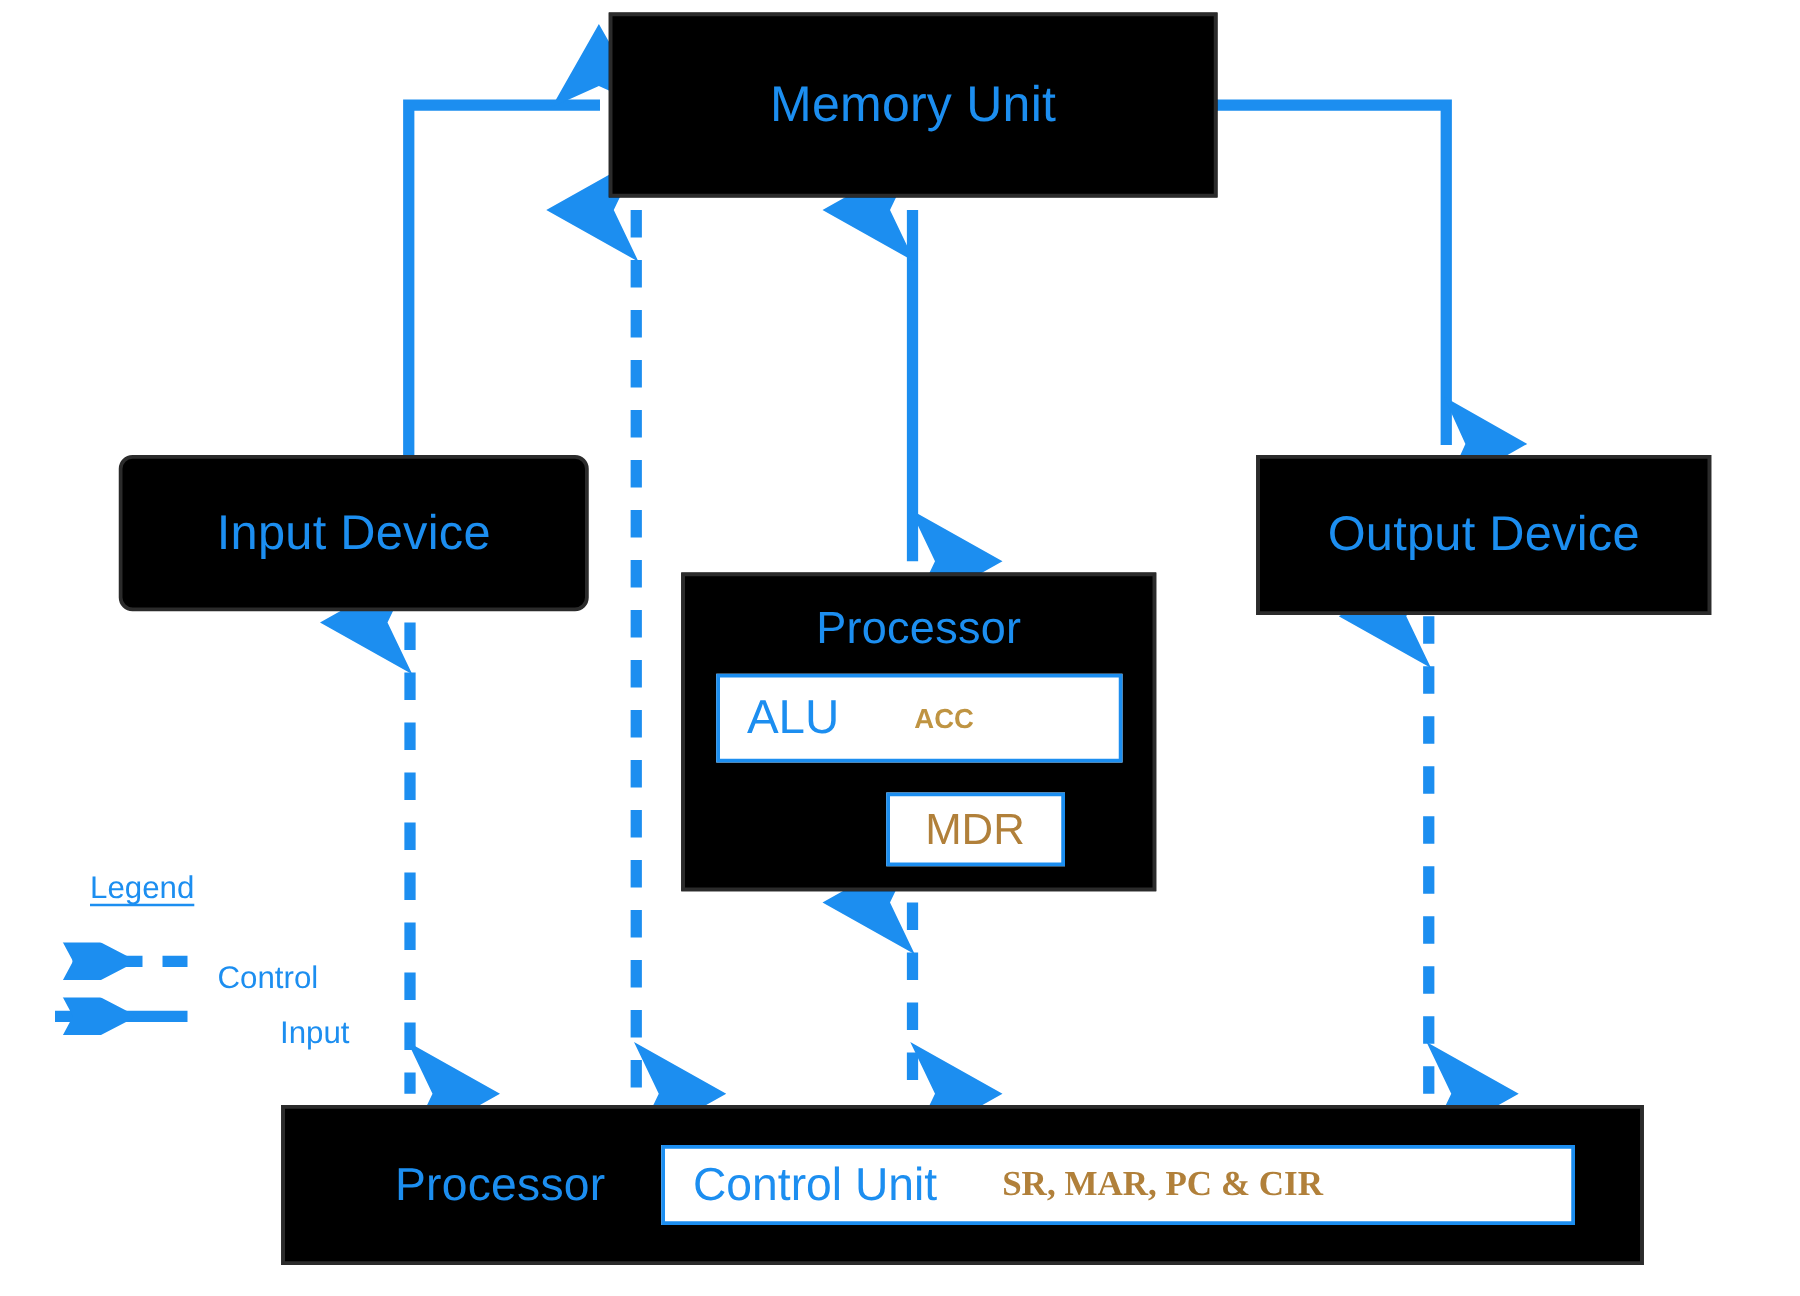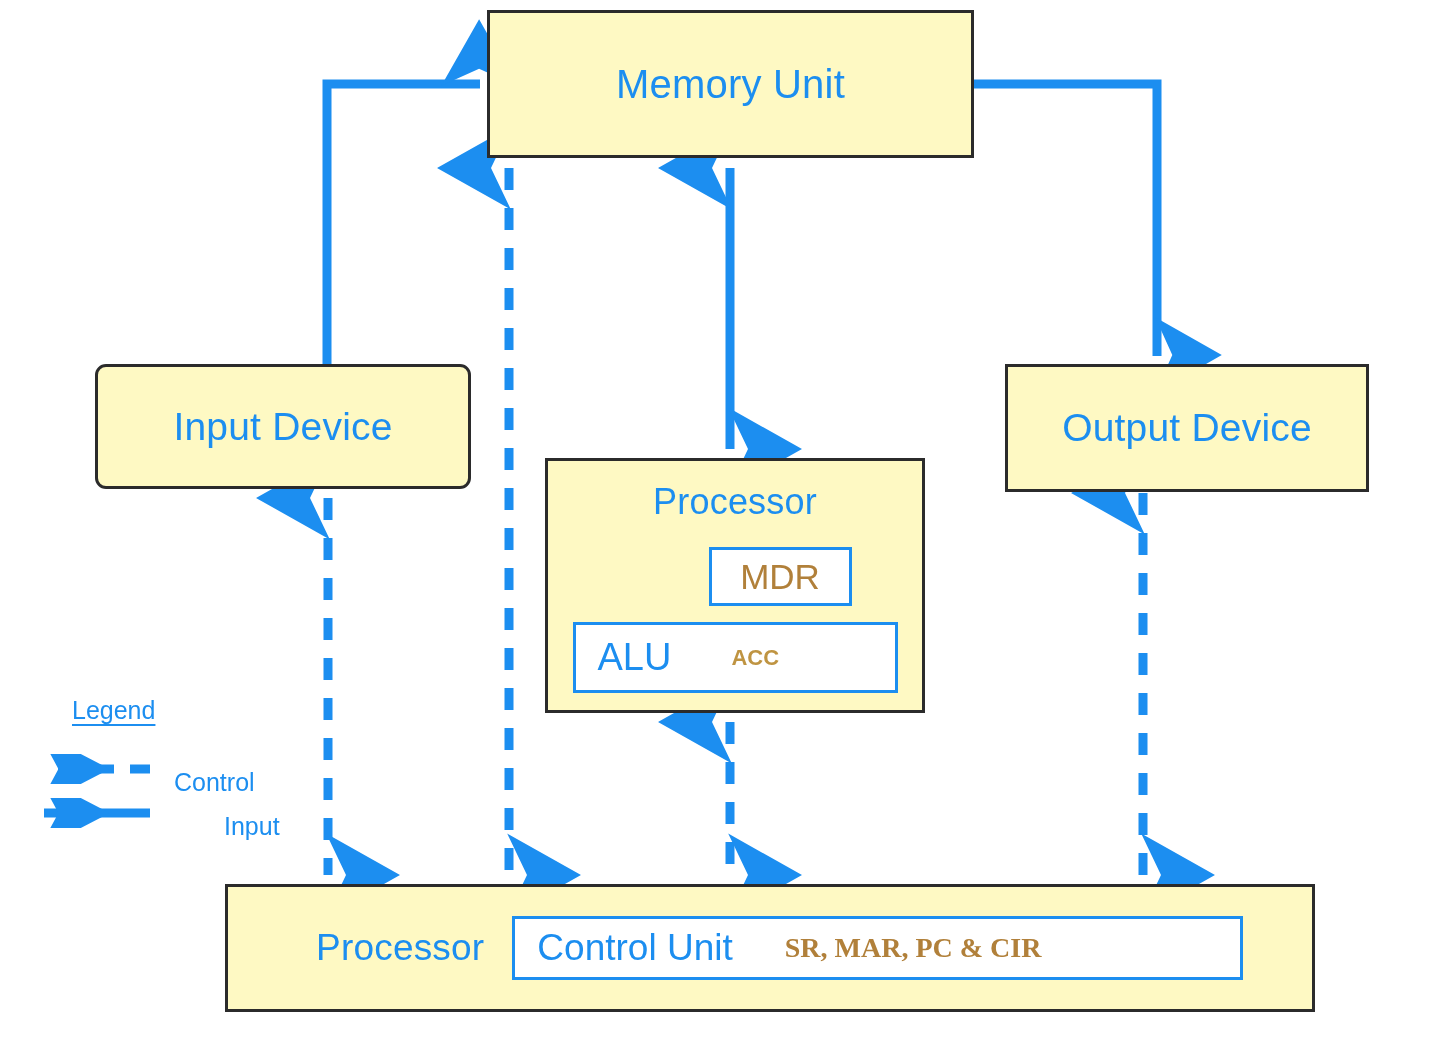--- a/index.html
+++ b/index.html
@@ -24,21 +24,21 @@
     top: 0;
     width: 1440px;
     height: 1037px;
     pointer-events: none;
   }
 
   
   .node {
     position: absolute;
     box-sizing: border-box;
-    background: #fef9c3;
+    background: #000000;
     border: 3px solid #2b2b2b;
     display: flex;
     align-items: center;
     justify-content: center;
     z-index: 5;
   }
   .node-label {
     color: #1c8ef0;
     font-weight: 400;
     white-space: nowrap;
@@ -105,21 +105,21 @@
 
   
   #processor-bar {
     left: 225px; top: 884px; width: 1090px; height: 128px;
     align-items: center;
     justify-content: flex-start;
     padding-left: 88px;
   }
   #processor-bar .node-label { font-size: 37px; }
   #control-unit-box {
-    margin-left: 28px;
+    margin-left: 45px;
     width: 731px;
     height: 64px;
     padding-left: 22px;
   }
   .cu-title {
     color: #1c8ef0;
     font-size: 37px;
     white-space: nowrap;
   }
   .cu-regs {
@@ -221,27 +221,27 @@
     <span class="node-label">Input Device</span>
   </div>
 
   <div class="node" id="output-device">
     <span class="node-label">Output Device</span>
   </div>
 
   <div class="node" id="processor-unit">
     <span class="node-label">Processor</span>
 
-    <div class="subbox" id="mdr-box">
-      <span class="mdr-title">MDR</span>
-    </div>
-
     <div class="subbox" id="alu-box">
       <span class="alu-title">ALU</span>
       <span class="acc-reg">ACC</span>
+    </div>
+
+    <div class="subbox" id="mdr-box">
+      <span class="mdr-title">MDR</span>
     </div>
   </div>
 
   <div class="node" id="processor-bar">
     <span class="node-label">Processor</span>
 
     <div class="subbox" id="control-unit-box">
       <span class="cu-title">Control Unit</span>
       <span class="cu-regs">SR, MAR, PC &amp; CIR</span>
     </div>

